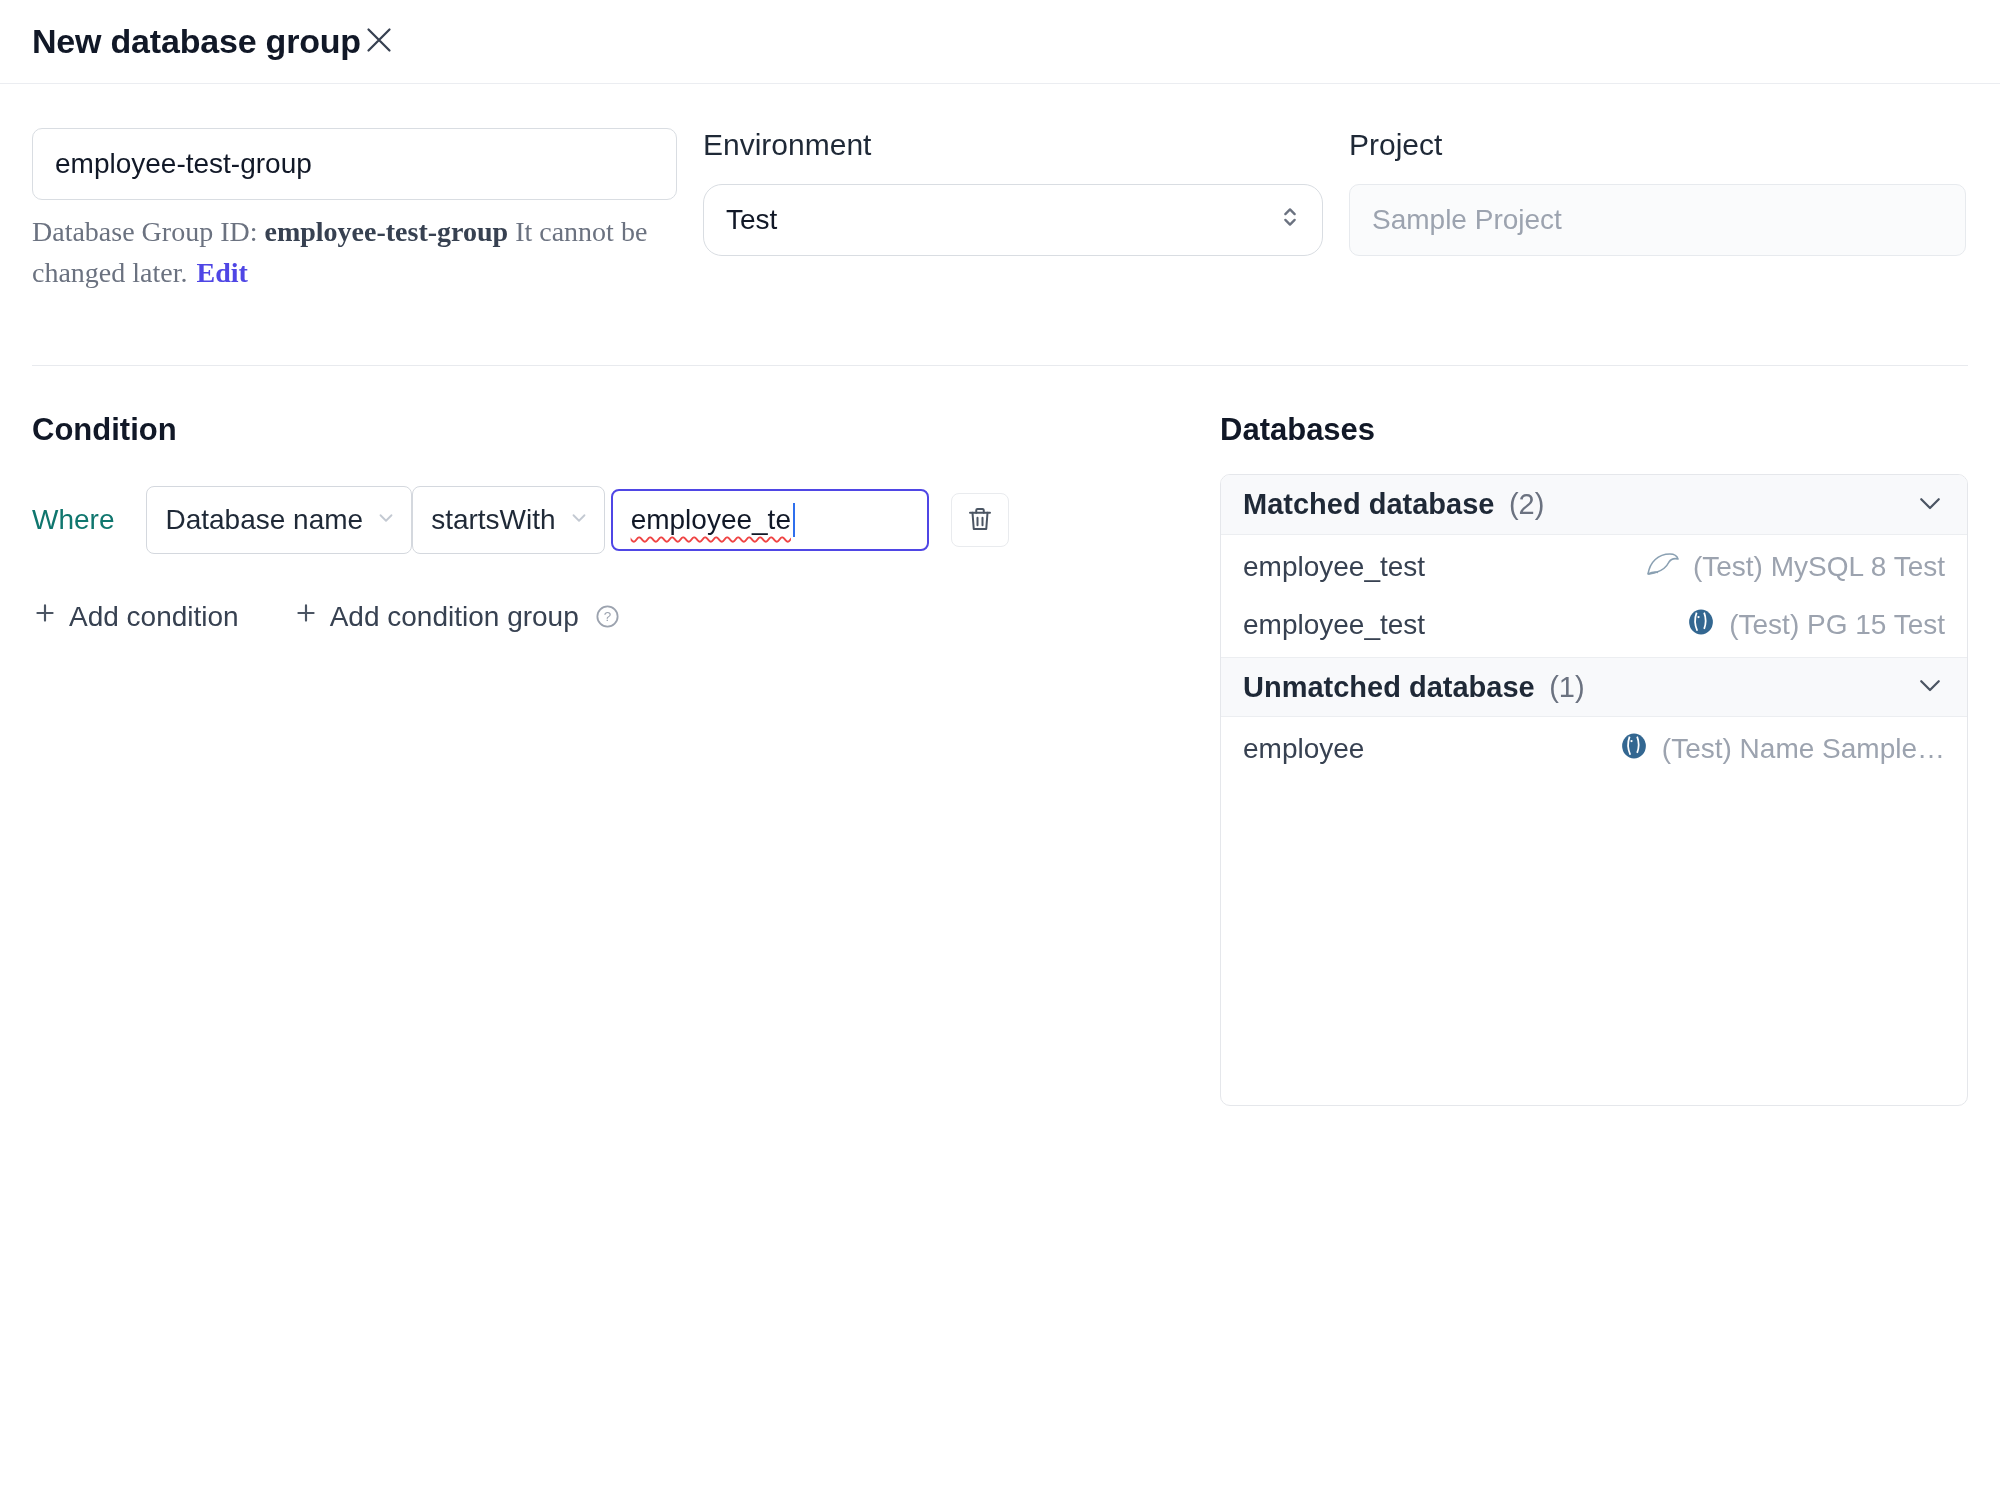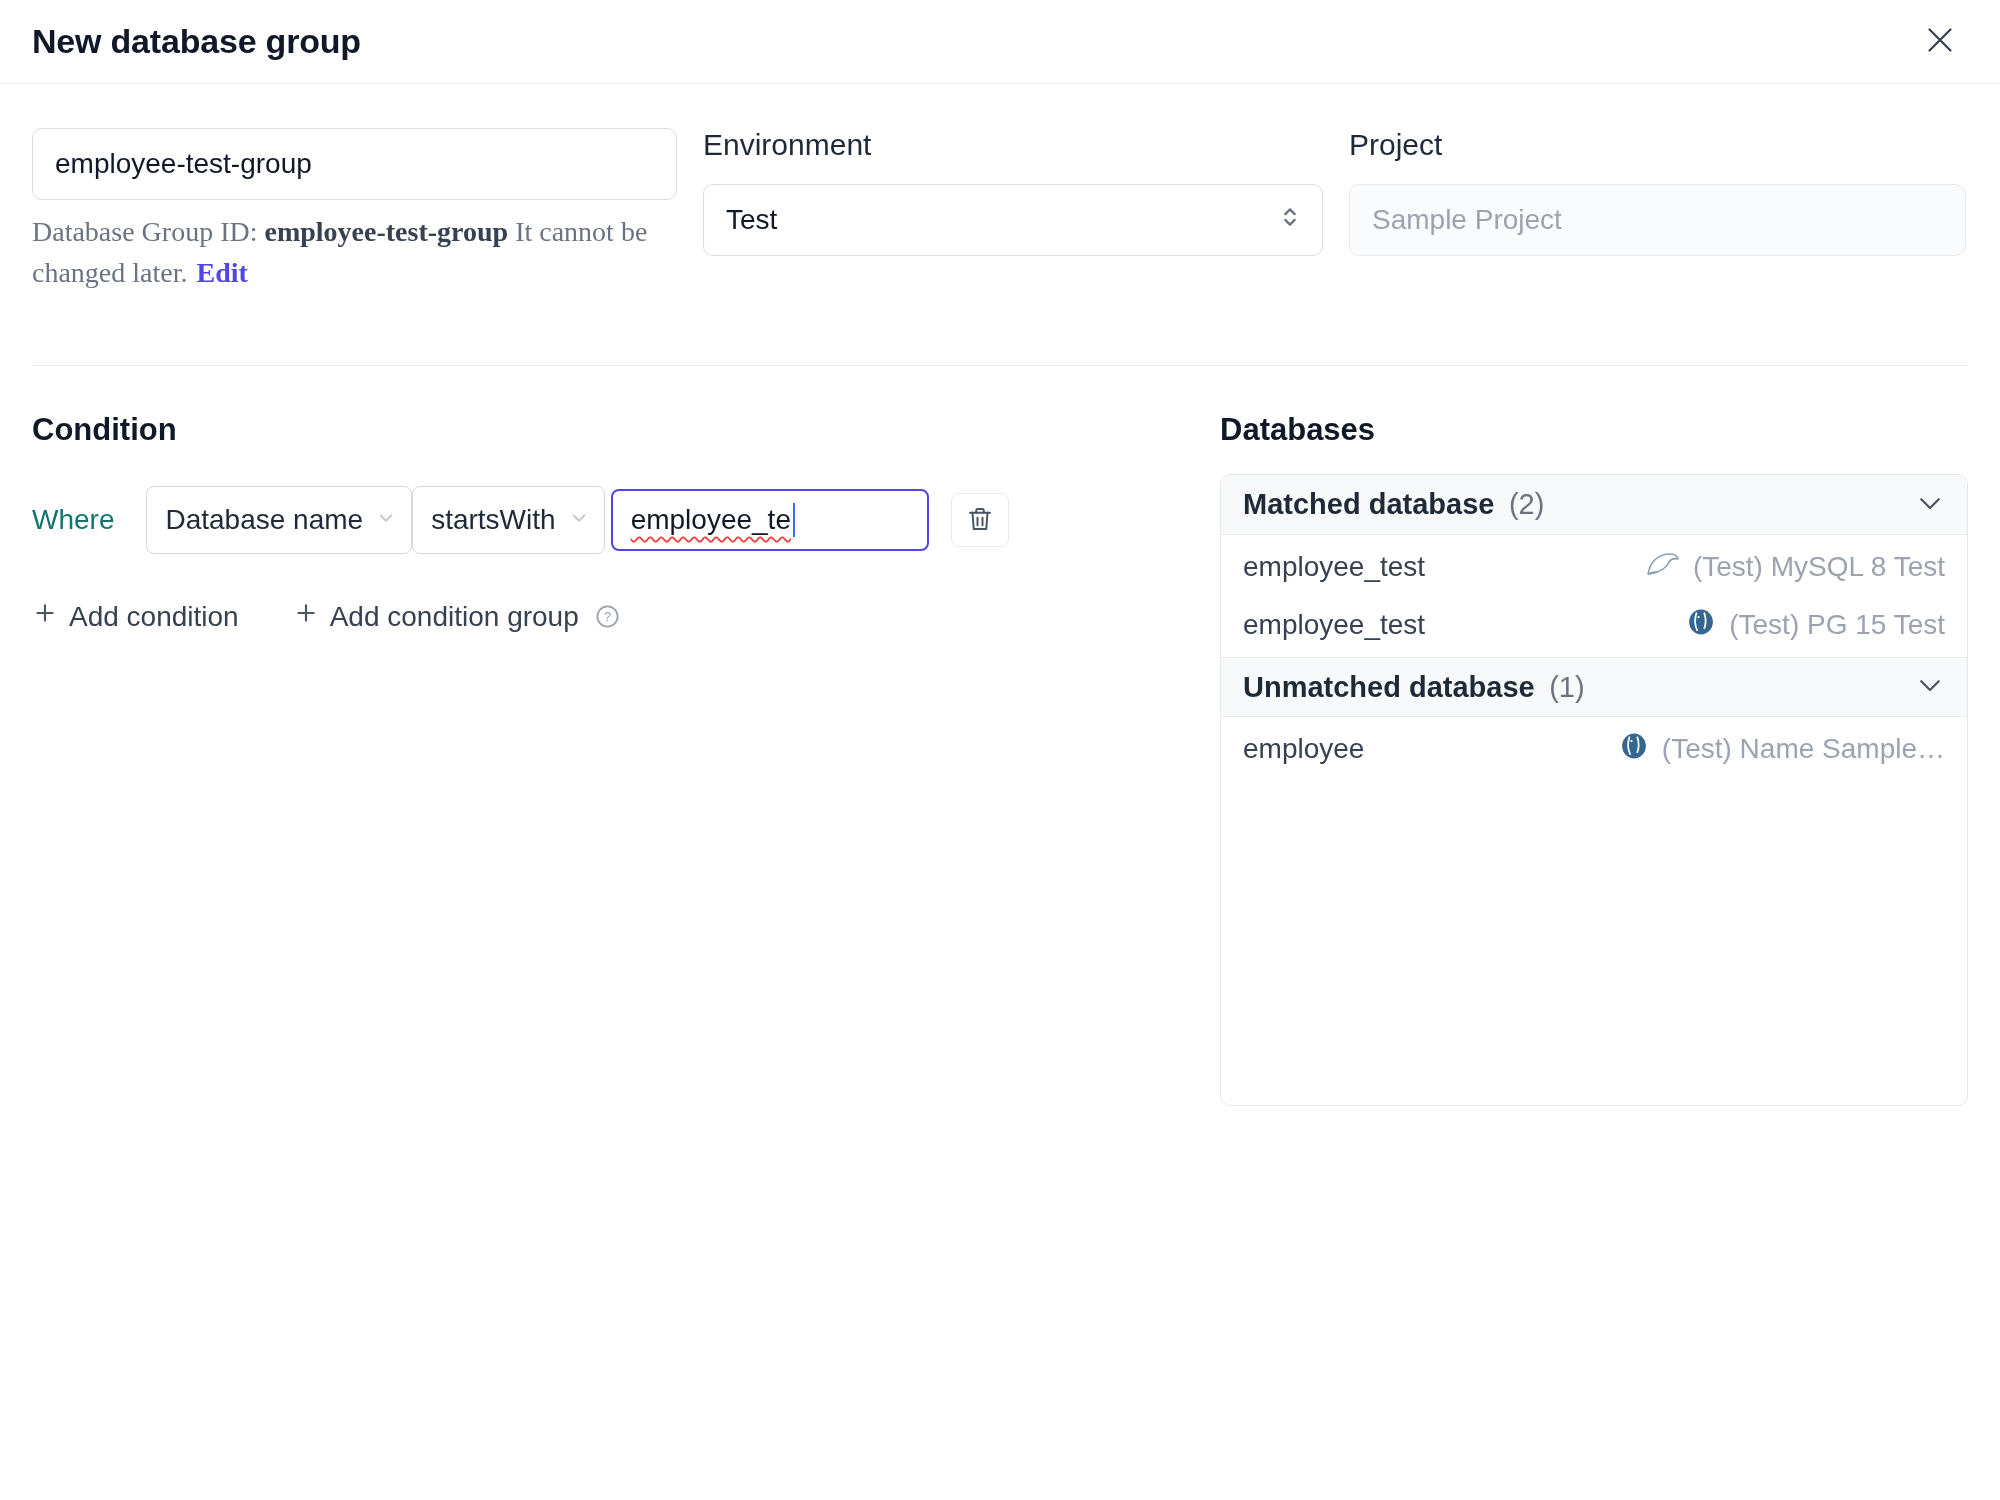--- a/index.html
+++ b/index.html
@@ -8,21 +8,21 @@
     width: 2000px; height: 1500px;
     background: #ffffff;
     font-family: "Liberation Sans", sans-serif;
     color: #1f2937;
     overflow: hidden;
     position: relative;
   }
 
   
   .dialog-header {
-    display: flex; align-items: center; justify-content: space-between;
+    display: flex; align-items: center; 
     height: 84px; padding: 0 42px 0 32px;
     border-bottom: 1px solid #ebedf1;
   }
   .dialog-title { font-size: 34px; font-weight: 700; color: #111827; letter-spacing: -0.2px; }
   .icon-btn { background: none; border: none; padding: 0; cursor: pointer; display: flex; align-items: center; }
 
   
   main { padding: 0 32px; }
 
   .form-grid {
@@ -34,21 +34,21 @@
   .field-label { display: block; font-size: 30px; font-weight: 500; color: #1f2937; margin-bottom: 22px; }
   .text-input {
     width: 100%; height: 72px;
     border: 1px solid #d9dde2; border-radius: 10px;
     padding: 0 22px; font-size: 28px; color: #111827;
     font-family: "Liberation Sans", sans-serif;
     background: #fff; outline: none;
   }
   .select-box {
     width: 100%; height: 72px;
-    border: 1px solid #d9dde2; border-radius: 10px;
+    border: 1px solid #d9dde2; border-radius: 19px;
     padding: 0 18px 0 22px;
     display: flex; align-items: center; justify-content: space-between;
     font-size: 28px; color: #111827; background: #fff; cursor: pointer;
   }
   .project-input { background: #fafbfc; color: #9ca3af; border-color: #e7eaee; }
 
   .group-note { margin-top: 12px; font-size: 28px; line-height: 1.45; color: #6b7280; max-width: 655px; font-family: Liberation Serif, serif; }
   .group-note .gid { color: #374151; font-weight: 700; }
   .edit-link { color: #4f46e5; font-weight: 600; cursor: pointer; margin-left: 9px; }
 

